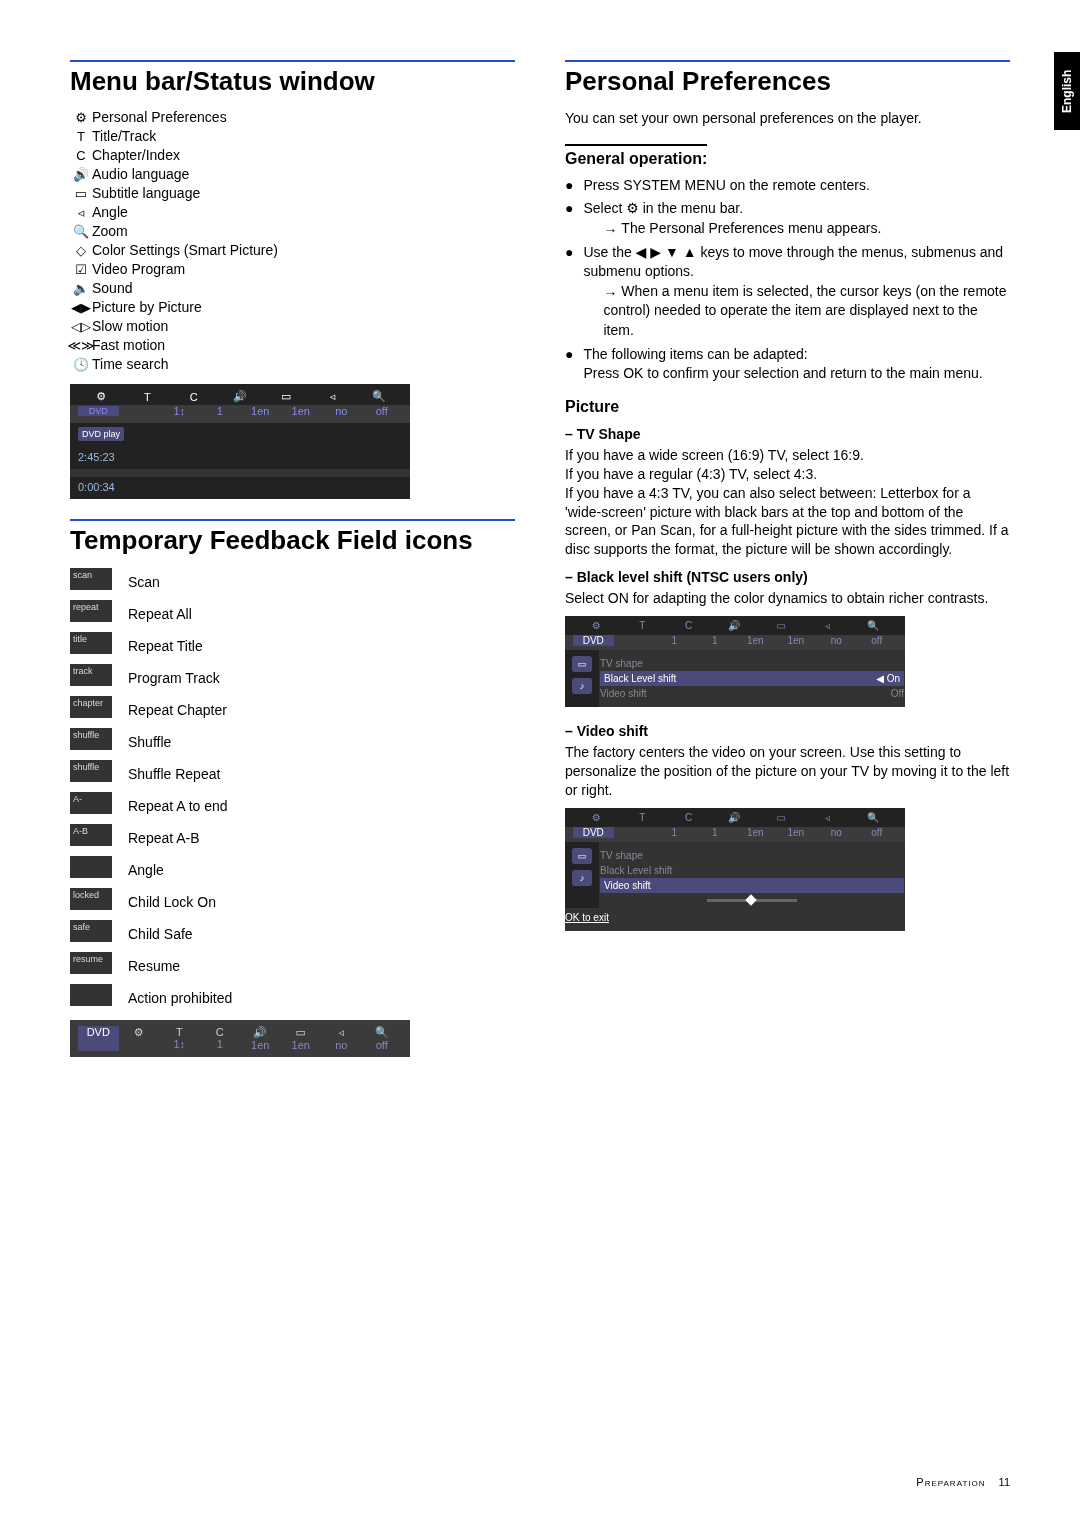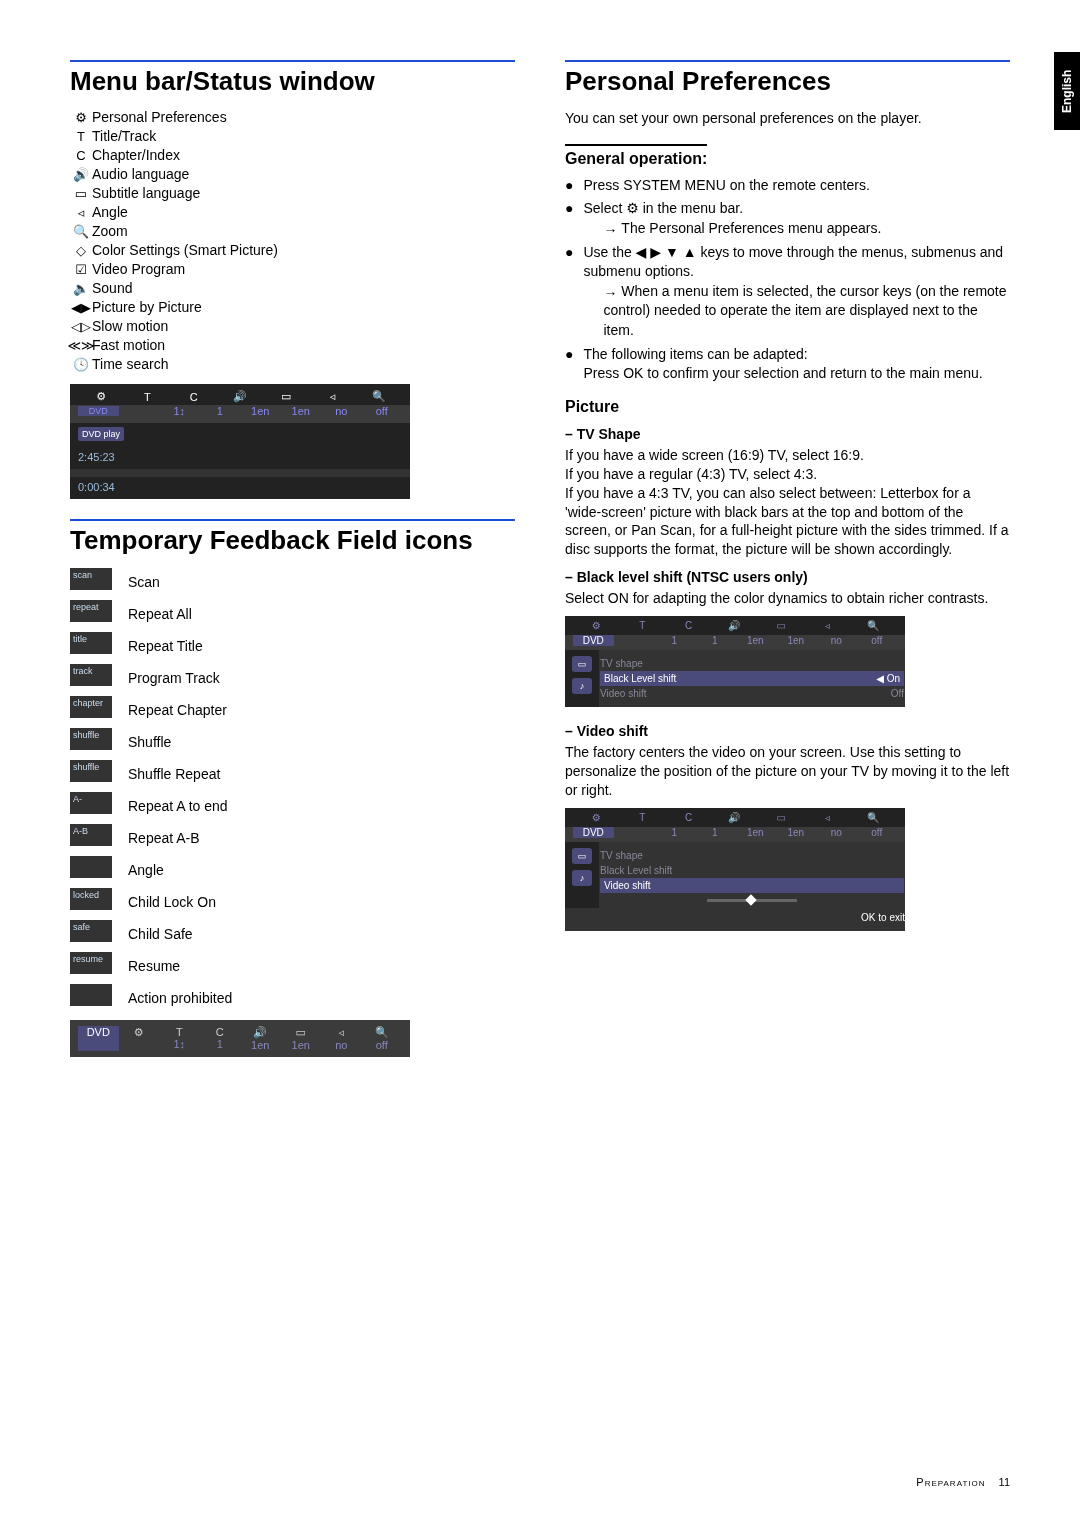--- a/index.html
+++ b/index.html
@@ -72,21 +72,21 @@
   .pref-osd .row2 { display:flex; background:#3b3b3b; padding:0 8px 4px 8px; }
   .pref-osd .row2 span { flex:1; text-align:center; color:#88b; font-size:10px;}
   .pref-osd .body { display:flex; }
   .pref-osd .icons { width:34px; background:#222; display:flex; flex-direction:column; align-items:center; gap:6px; padding:6px 0;}
   .pref-osd .icons div { width:20px; height:16px; background:#4b4b7b; border-radius:3px; font-size:9px; color:#fff; display:flex; align-items:center; justify-content:center;}
   .pref-osd .opts { flex:1; padding:6px 1px; }
   .pref-osd .opt { display:flex; justify-content:space-between; color:#889; font-size:10px; padding:2px 0;}
   .pref-osd .opt.active { color:#fff; background:#4b4b7b; padding:2px 4px;}
   .pref-osd .slider { height:3px; background:#666; position:relative; margin-top:6px; width:90px; margin-left:auto; margin-right:auto;}
   .pref-osd .slider .knob { position:absolute; left:40px; top:-3px; width:8px; height:8px; background:#fff; transform:rotate(45deg);}
-  .pref-osd .okline { color:#fff; font-size:10px; text-align:right; padding:4px 0 8px 0;}
+  .pref-osd .okline { color:#fff; font-size:10px; text-align:left; padding:4px 0 8px 0;text-decoration:underline;}
   .footer { position:absolute; bottom:40px; right:70px; font-size:11px; }
   .footer .label { font-variant: small-caps; letter-spacing:1px; margin-right:10px;}
 </style>
 </head>
 <body>
 
 <div class="side-tab">English</div>
 
 <div class="columns">
 

